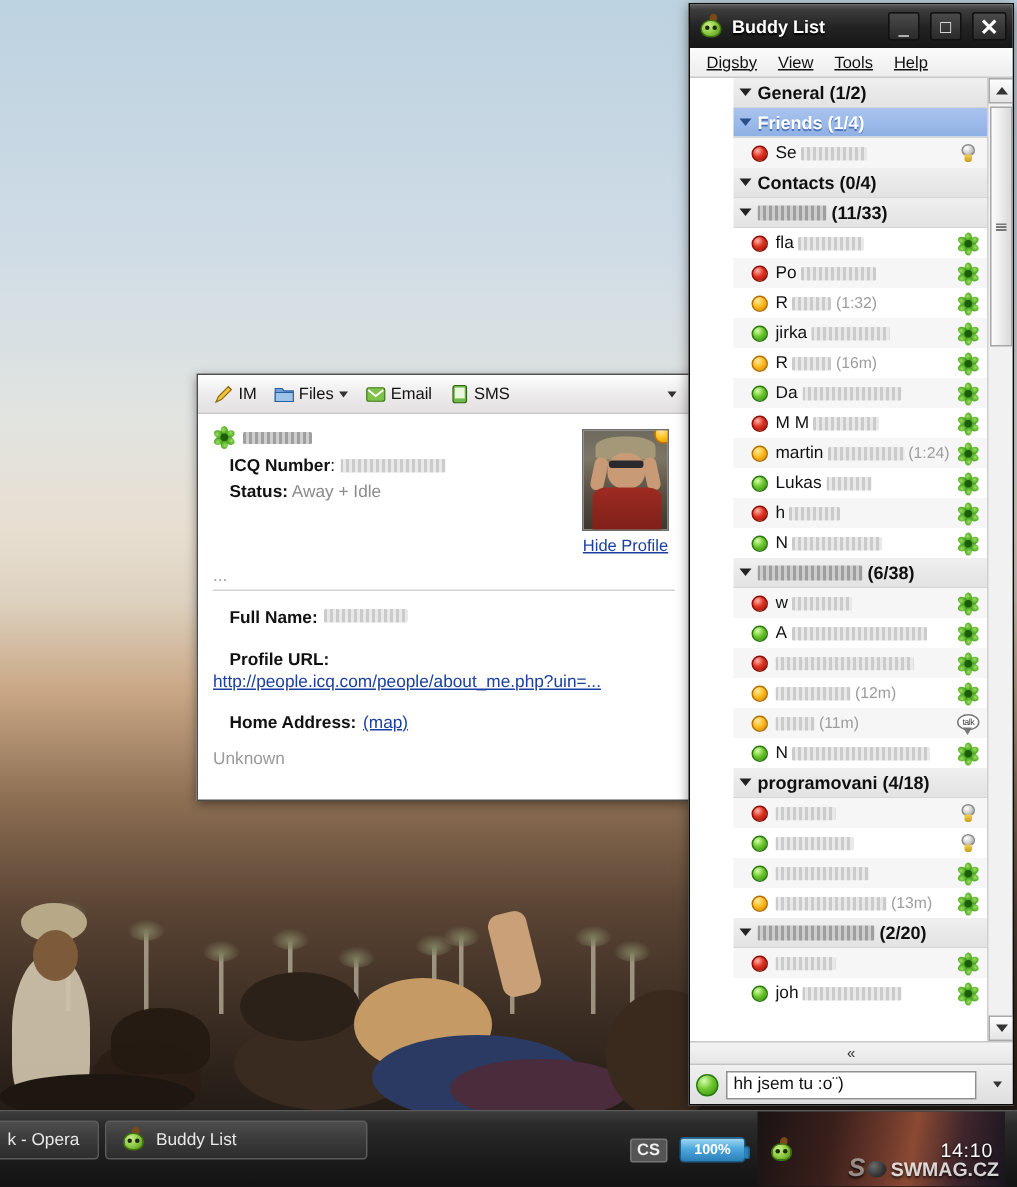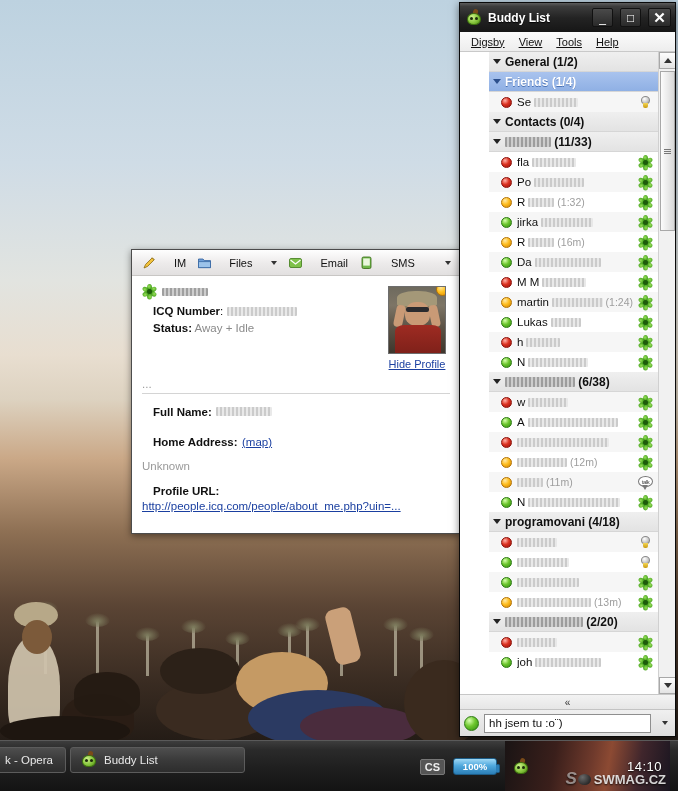--- a/index.html
+++ b/index.html
@@ -39,21 +39,21 @@
     display: flex; flex-direction: column;
   }
   #profile-toolbar {
     height: 26px; flex: 0 0 26px;
     background: linear-gradient(180deg,#fefefe 0%,#eceaea 55%,#e2e0e0 100%);
     border-bottom: 1px solid #c8c6c4;
     display: flex; align-items: center; padding: 0 6px; gap: 3px;
     font-size: 11px; color: #111;
   }
   .tb-item {
-    display: flex; align-items: center; gap: 17px;
+    display: flex; align-items: center; gap: 2px;
     padding: 2px 4px; border-radius: 2px; cursor: default; white-space: nowrap;
   }
   .tb-ico { width: 15px; height: 15px; position: relative; flex: 0 0 15px; }
   .caret-dn {
     width: 0; height: 0; border-left: 3.5px solid transparent;
     border-right: 3.5px solid transparent; border-top: 4px solid #333;
     margin-left: 2px;
   }
   #tb-overflow { margin-left: auto; padding-right: 3px; }
 
@@ -499,28 +499,28 @@
 
     <div class="pf-dots">...</div>
     <div class="pf-hr"></div>
 
     <div class="pf-block">
       <span class="pf-row"><b>Full Name:</b></span>
       <span class="redact" style="width:56px;"></span>
     </div>
 
     <div class="pf-block">
+      <div class="pf-row"><b>Profile URL:</b></div>
+      <a id="profile-url-link">http://people.icq.com/people/about_me.php?uin=...</a>
+    </div>
+
+    <div class="pf-block">
       <span class="pf-row"><b>Home Address:</b></span>
       <span class="maplink">(map)</span>
       <div class="unknown" style="margin-top:9px;">Unknown</div>
-    </div>
-
-    <div class="pf-block">
-      <div class="pf-row"><b>Profile URL:</b></div>
-      <a id="profile-url-link">http://people.icq.com/people/about_me.php?uin=...</a>
     </div>
   </div>
 </div>
 
 <div id="buddylist">
 
   <div id="bl-titlebar">
     <span class="digsby-ico">
       <span class="tuft"></span>
         <span class="head"></span>

